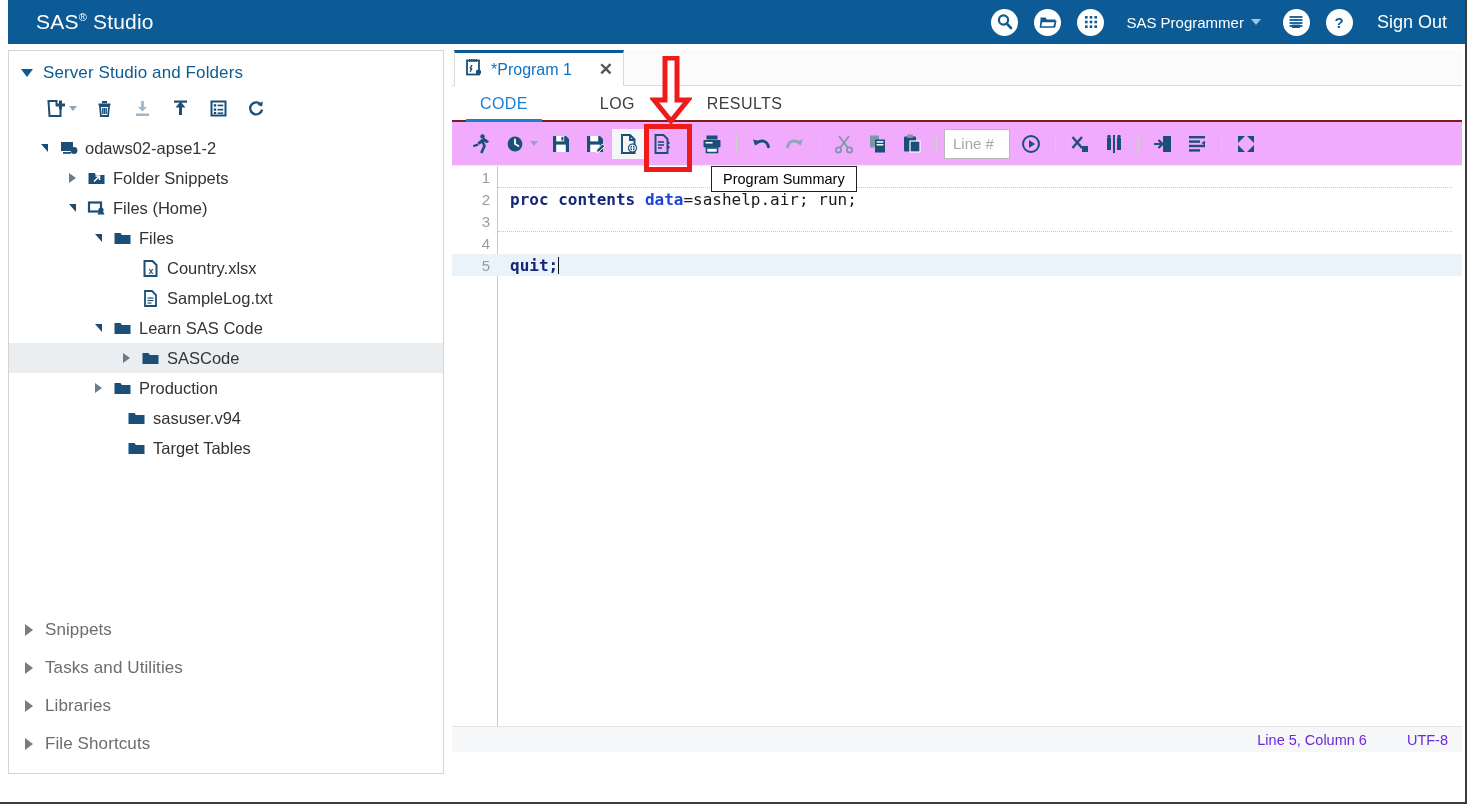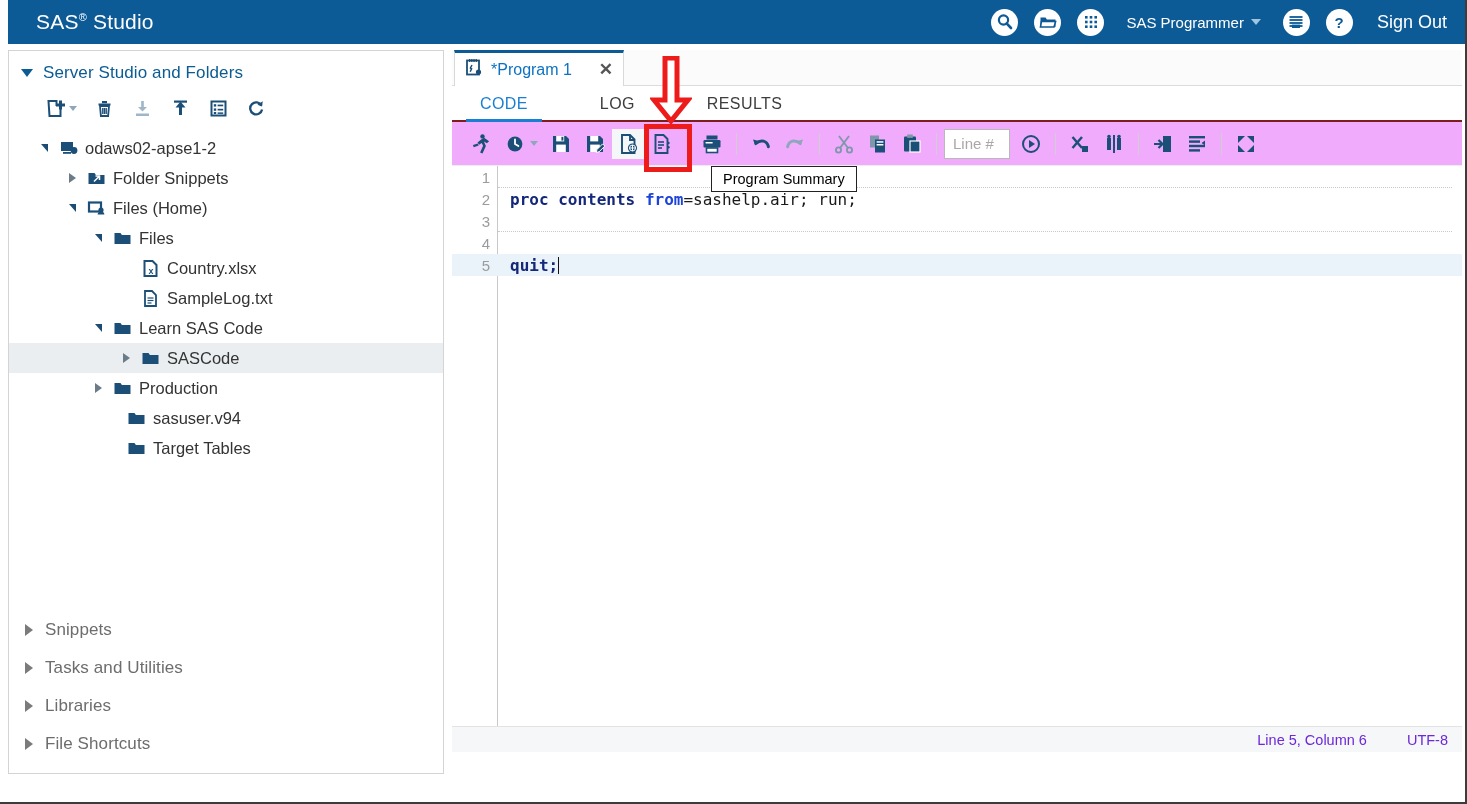--- a/index.html
+++ b/index.html
@@ -794,21 +794,21 @@
       <div class="codelines">
 
         <div class="cline">
           <span class="num">1</span>
           <span class="code"></span>
           <span class="dotsep" style="top:21px;"></span>
         </div>
 
         <div class="cline">
           <span class="num">2</span>
-          <span class="code"><span class="kw1">proc contents</span> <span class="kw2">from</span>=sashelp.air; run;</span>
+          <span class="code"><span class="kw1">proc contents</span> <span class="kw2">data</span>=sashelp.air; run;</span>
         </div>
 
         <div class="cline">
           <span class="num">3</span>
           <span class="code"></span>
           <span class="dotsep" style="top:21px;"></span>
         </div>
 
         <div class="cline">
           <span class="num">4</span>

